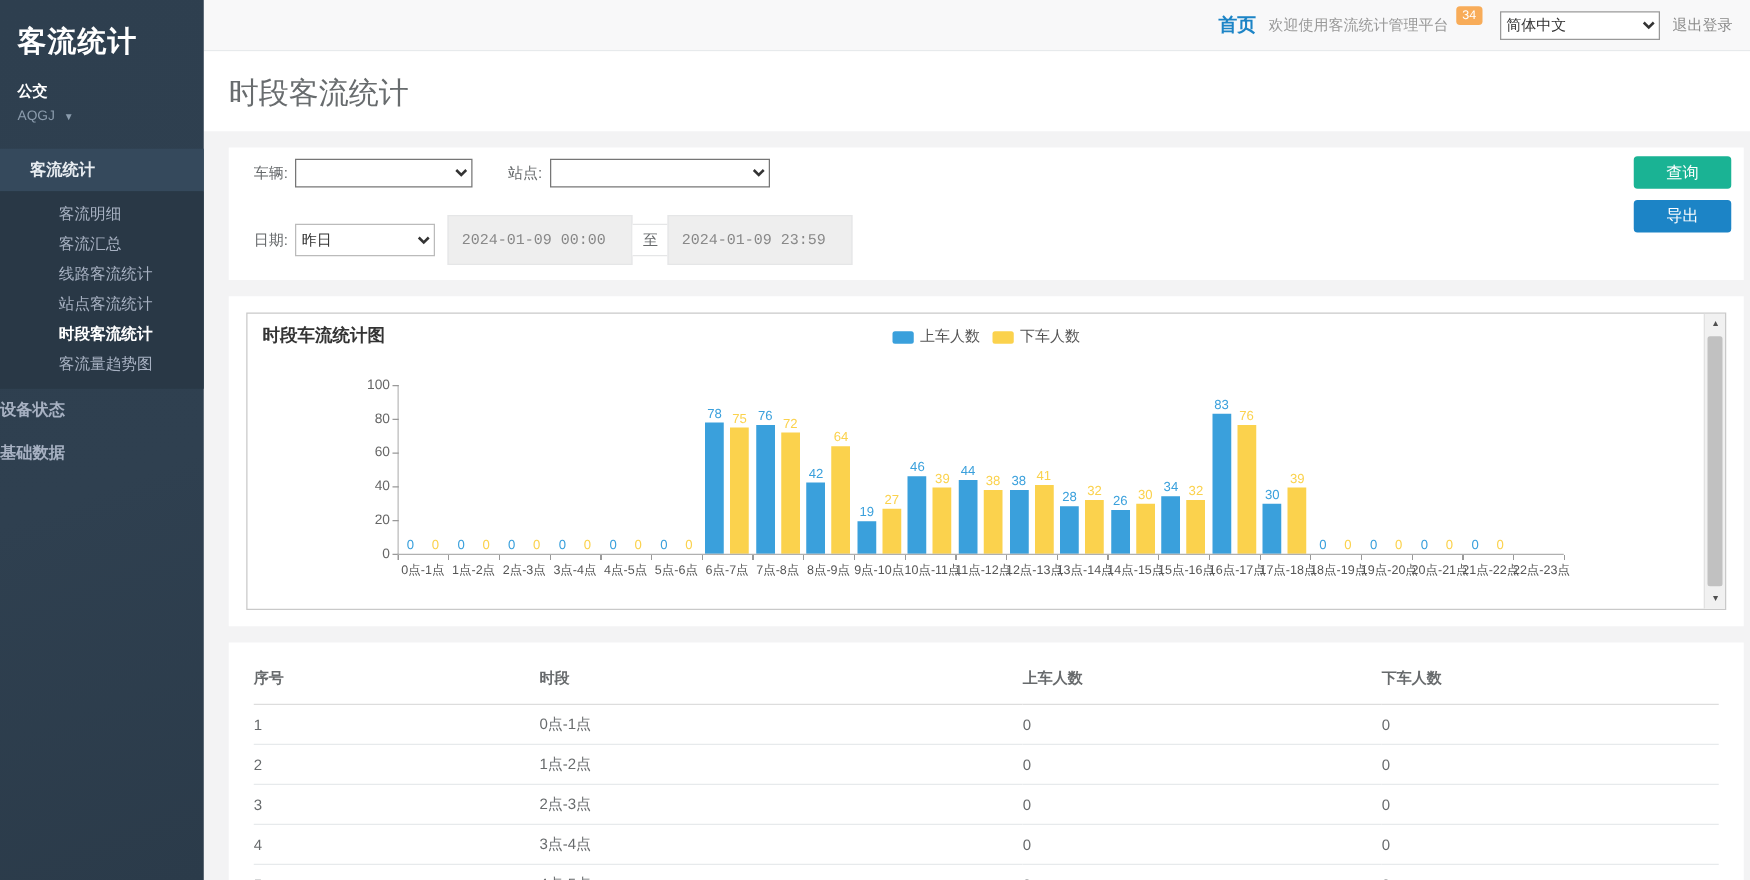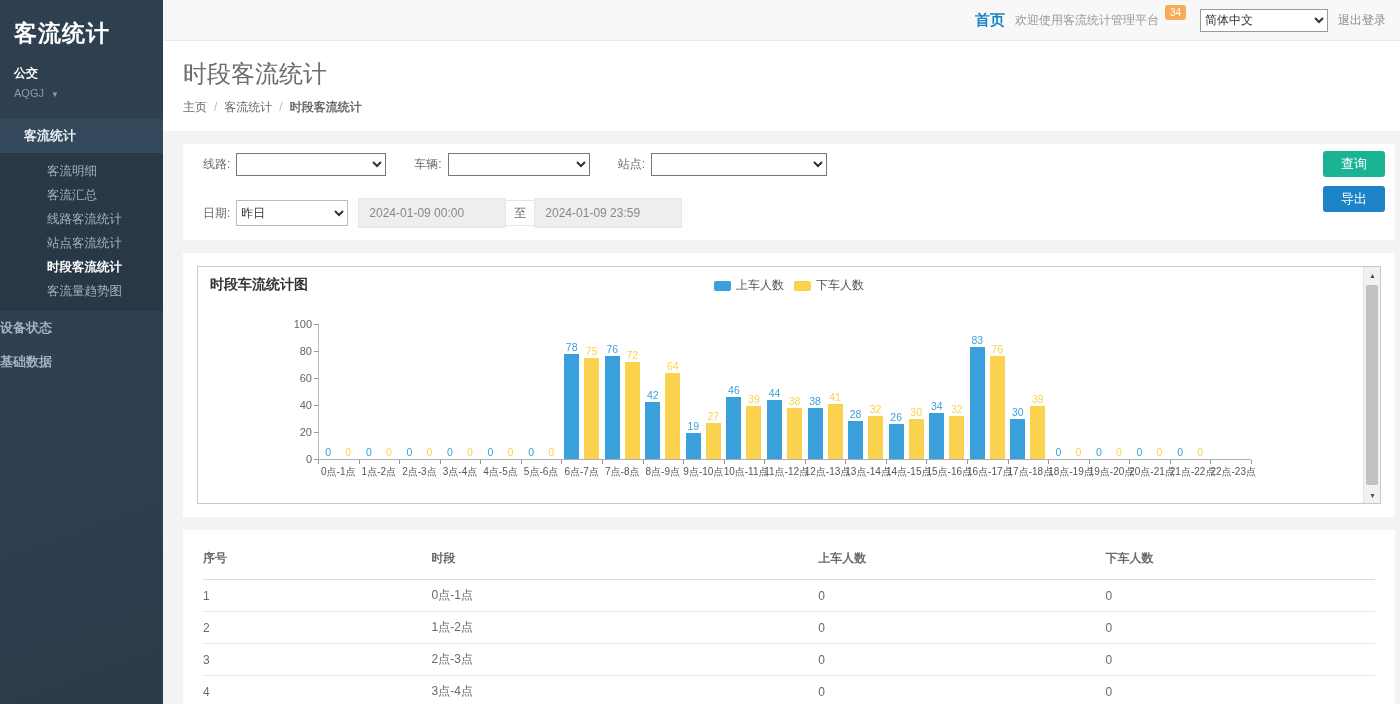--- a/index.html
+++ b/index.html
@@ -52,27 +52,27 @@
   .flabel { font-size:12px; color:#676a6c; margin-right:6px; white-space:nowrap; }
   .fgroup { display:flex; align-items:center; margin-right:28px; }
   .combobox { width:150px; height:23px; border:1px solid #6d6d6d; background:#fff;
     display:flex; align-items:center; justify-content:space-between;
     padding:0 7px; font-size:12px; color:#333; cursor:pointer; }
   .combobox .arrow { font-size:8px; color:#111; }
   .plain-select { height:23px; font-size:12px; border:1px solid #767676; background:#fff;
     color:#333; font-family:inherit; }
   .sel-line { width:150px; } .sel-vehicle { width:142px; } .sel-station { width:176px; }
   .sel-datepreset { width:112px; height:26px; border:1px solid #bbb; }
-  .date-input { width:148px; height:30px; background:#eeeeee; border:1px solid #e5e6e7;
-    color:#888; font-size:12px; padding-left:10px; font-family:Liberation Sans, sans-serif; }
+  .date-input { width:148px; height:40px; background:#eeeeee; border:1px solid #e5e6e7;
+    color:#888; font-size:12px; padding-left:10px; font-family:Liberation Mono, monospace; }
   .to-box { width:28px; height:26px; border-top:1px solid #e5e6e7; border-bottom:1px solid #e5e6e7;
     background:#fff; display:flex; align-items:center; justify-content:center;
     font-size:12px; color:#676a6c; }
   .btn-col { position:absolute; right:10px; top:7px; display:flex; flex-direction:column; gap:9px; }
-  .btn { width:62px; height:26px; border:none; border-radius:3px; color:#fff;
+  .btn { width:78px; height:26px; border:none; border-radius:3px; color:#fff;
     font-size:13px; cursor:pointer; font-family:inherit; }
 
   
   .chart-card { margin-top:13px; padding:13px 14px; }
   .chart-box { position:relative; border:1px solid #c9c9c9; height:238px; background:#fff; overflow:hidden; }
   .chart-title { position:absolute; top:9px; left:12px; font-size:14px; font-weight:bold; color:#333; }
   .legend { position:absolute; top:10px; left:50%; transform:translateX(-50%);
     display:flex; align-items:center; gap:10px; cursor:pointer; }
   .legend-item { display:flex; align-items:center; gap:5px; }
   .legend-swatch { width:17px; height:10px; border-radius:2px; }
@@ -136,33 +136,26 @@
     <span class="welcome">欢迎使用客流统计管理平台</span>
     <span class="badge">34</span>
     <select class="lang-select">
       <option>简体中文</option>
     </select>
     <span class="logout">退出登录</span>
   </header>
 
   <div class="page-heading">
     <h2 class="page-title">时段客流统计</h2>
-    <div class="breadcrumb">
-      <span class="crumb">主页</span><span class="sep">/</span><span class="crumb">客流统计</span><span class="sep">/</span><span class="crumb last">时段客流统计</span>
-    </div>
   </div>
 
   <div class="content">
 
     <div class="card filter-card">
       <div class="frow">
-        <div class="fgroup">
-          <span class="flabel">线路:</span>
-          <select class="plain-select sel-line"><option></option></select>
-        </div>
         <div class="fgroup">
           <span class="flabel">车辆:</span>
           <select class="plain-select sel-vehicle"><option></option></select>
         </div>
         <div class="fgroup">
           <span class="flabel">站点:</span>
           <select class="plain-select sel-station"><option></option></select>
         </div>
       </div>
       <div class="frow">

